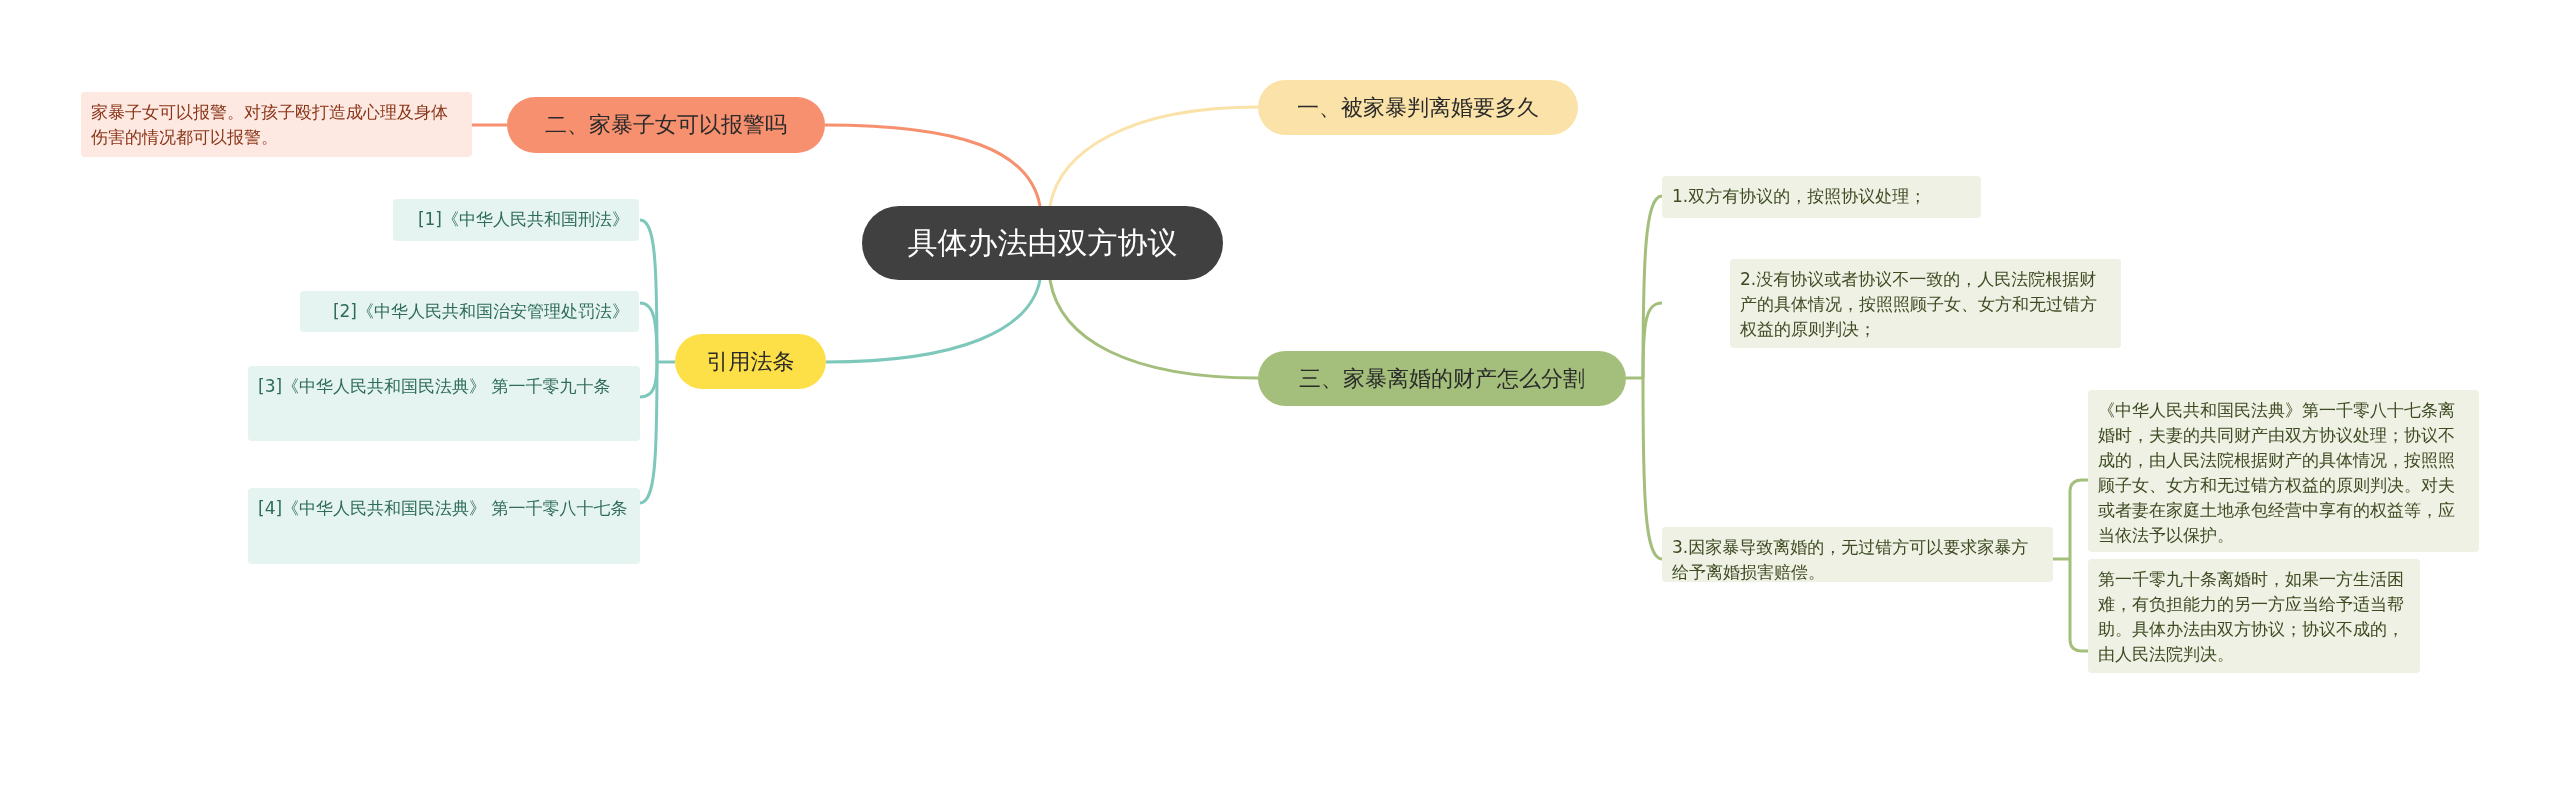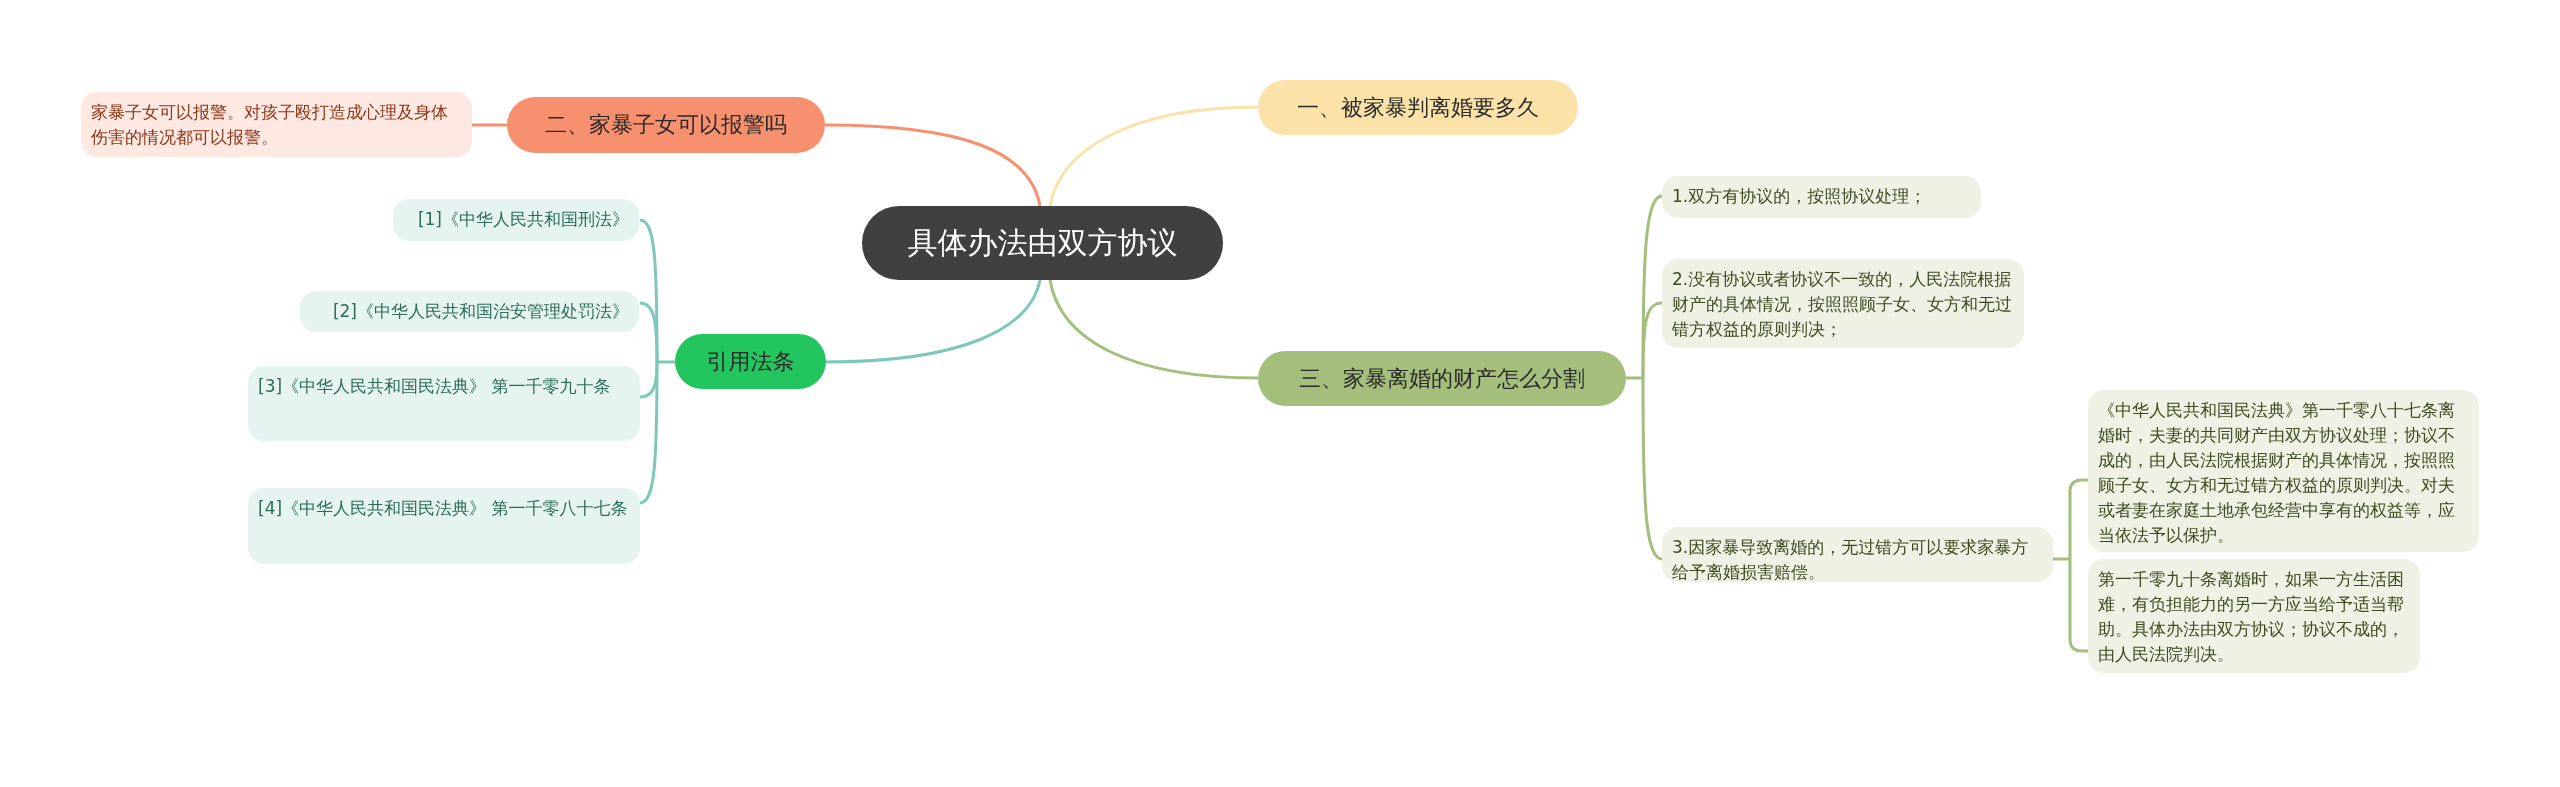--- a/index.html
+++ b/index.html
@@ -5,22 +5,22 @@
   html, body { margin:0; padding:0; background:#ffffff; }
   body { width:2560px; height:787px; position:relative; overflow:hidden;
          font-family:"DejaVu Sans","Liberation Sans",sans-serif; }
   svg.links { position:absolute; left:0; top:0; width:2560px; height:787px; pointer-events:none; }
   .node { position:absolute; box-sizing:border-box; display:flex; align-items:center; justify-content:center; white-space:nowrap; }
   .root { left:862px; top:206px; width:361px; height:74px; border-radius:37px; background:#404040; color:#ffffff; font-size:30px; }
   .branch { border-radius:28px; font-size:22px; color:#2a2a2a; }
   .b1 { left:1258px; top:80px; width:320px; height:55px; background:#FBE2A8; }
   .b2 { left:507px; top:97px; width:318px; height:56px; background:#F7906F; }
   .b3 { left:1258px; top:351px; width:368px; height:55px; background:#A4BE7B; }
-  .b4 { left:675px; top:334px; width:151px; height:55px; background:#22c55e; }
-  .leaf { position:absolute; box-sizing:border-box; border-radius:16px; font-size:17px; line-height:25px; padding:8px 10px; white-space:normal; word-break:break-all; }
+  .b4 { left:675px; top:334px; width:151px; height:55px; background:#fde047; }
+  .leaf { position:absolute; box-sizing:border-box; border-radius:4px; font-size:17px; line-height:25px; padding:8px 10px; white-space:normal; word-break:break-all; }
   .leaf-red { background:#FDE8E2; color:#8A3517; }
   .leaf-teal { background:#E5F4F1; color:#2E6B58; }
   .leaf-green { background:#EEF1E3; color:#3D4A22; }
   .teal-right { text-align:right; }
 </style>
 </head>
 <body>
 
 <svg class="links" viewBox="0 0 2560 787">
 
@@ -83,21 +83,21 @@
 <div class="leaf leaf-teal" style="left:248px; top:366px; width:392px; height:75px;">
   <span>[3]《中华人民共和国民法典》 第一千零九十条</span>
 </div>
 <div class="leaf leaf-teal" style="left:248px; top:488px; width:392px; height:76px;">
   <span>[4]《中华人民共和国民法典》 第一千零八十七条</span>
 </div>
 
 <div class="leaf leaf-green" style="left:1662px; top:176px; width:319px; height:42px;">
   <span>1.双方有协议的，按照协议处理；</span>
 </div>
-<div class="leaf leaf-green" style="left:1662px; top:259px; width:362px; height:89px;">
+<div class="leaf leaf-green" style="left:1730px; top:259px; width:391px; height:89px;">
   <span>2.没有协议或者协议不一致的，人民法院根据财产的具体情况，按照照顾子女、女方和无过错方权益的原则判决；</span>
 </div>
 <div class="leaf leaf-green" style="left:1662px; top:527px; width:391px; height:55px;">
   <span>3.因家暴导致离婚的，无过错方可以要求家暴方给予离婚损害赔偿。</span>
 </div>
 
 <div class="leaf leaf-green" style="left:2088px; top:390px; width:391px; height:162px;">
   <span>《中华人民共和国民法典》第一千零八十七条离婚时，夫妻的共同财产由双方协议处理；协议不成的，由人民法院根据财产的具体情况，按照照顾子女、女方和无过错方权益的原则判决。对夫或者妻在家庭土地承包经营中享有的权益等，应当依法予以保护。</span>
 </div>
 <div class="leaf leaf-green" style="left:2088px; top:559px; width:332px; height:114px;">

